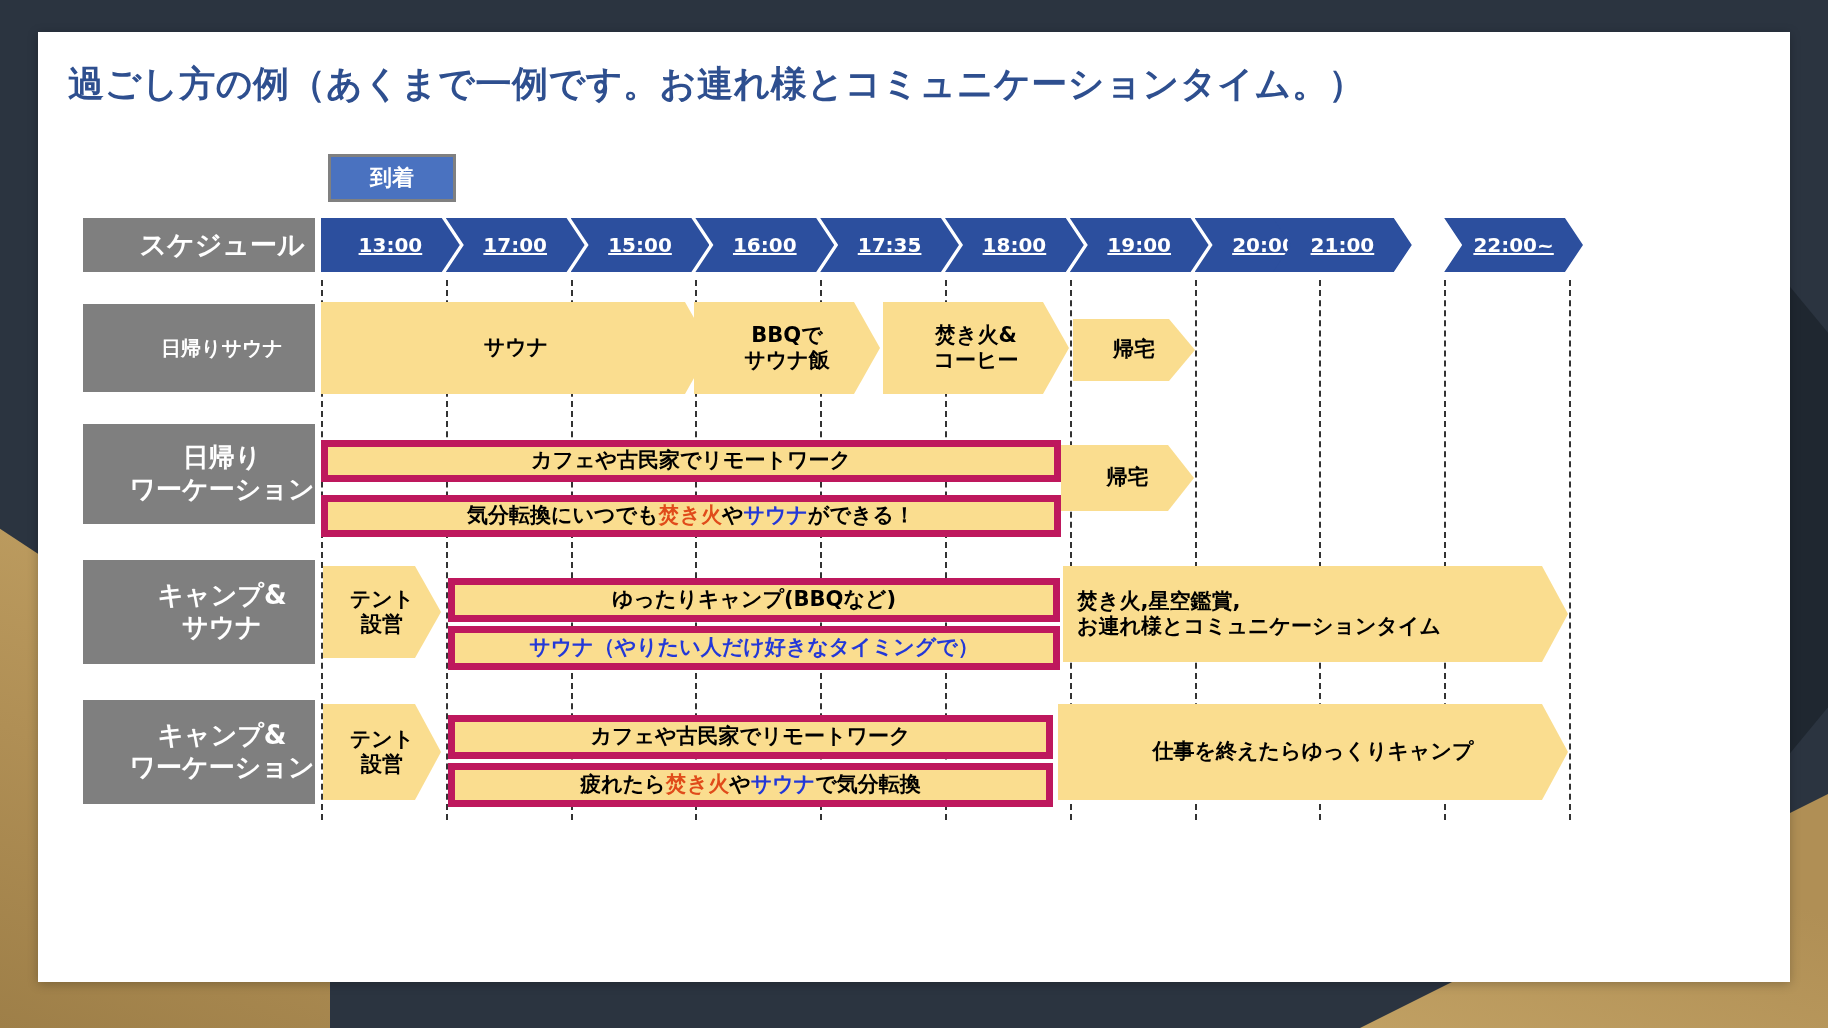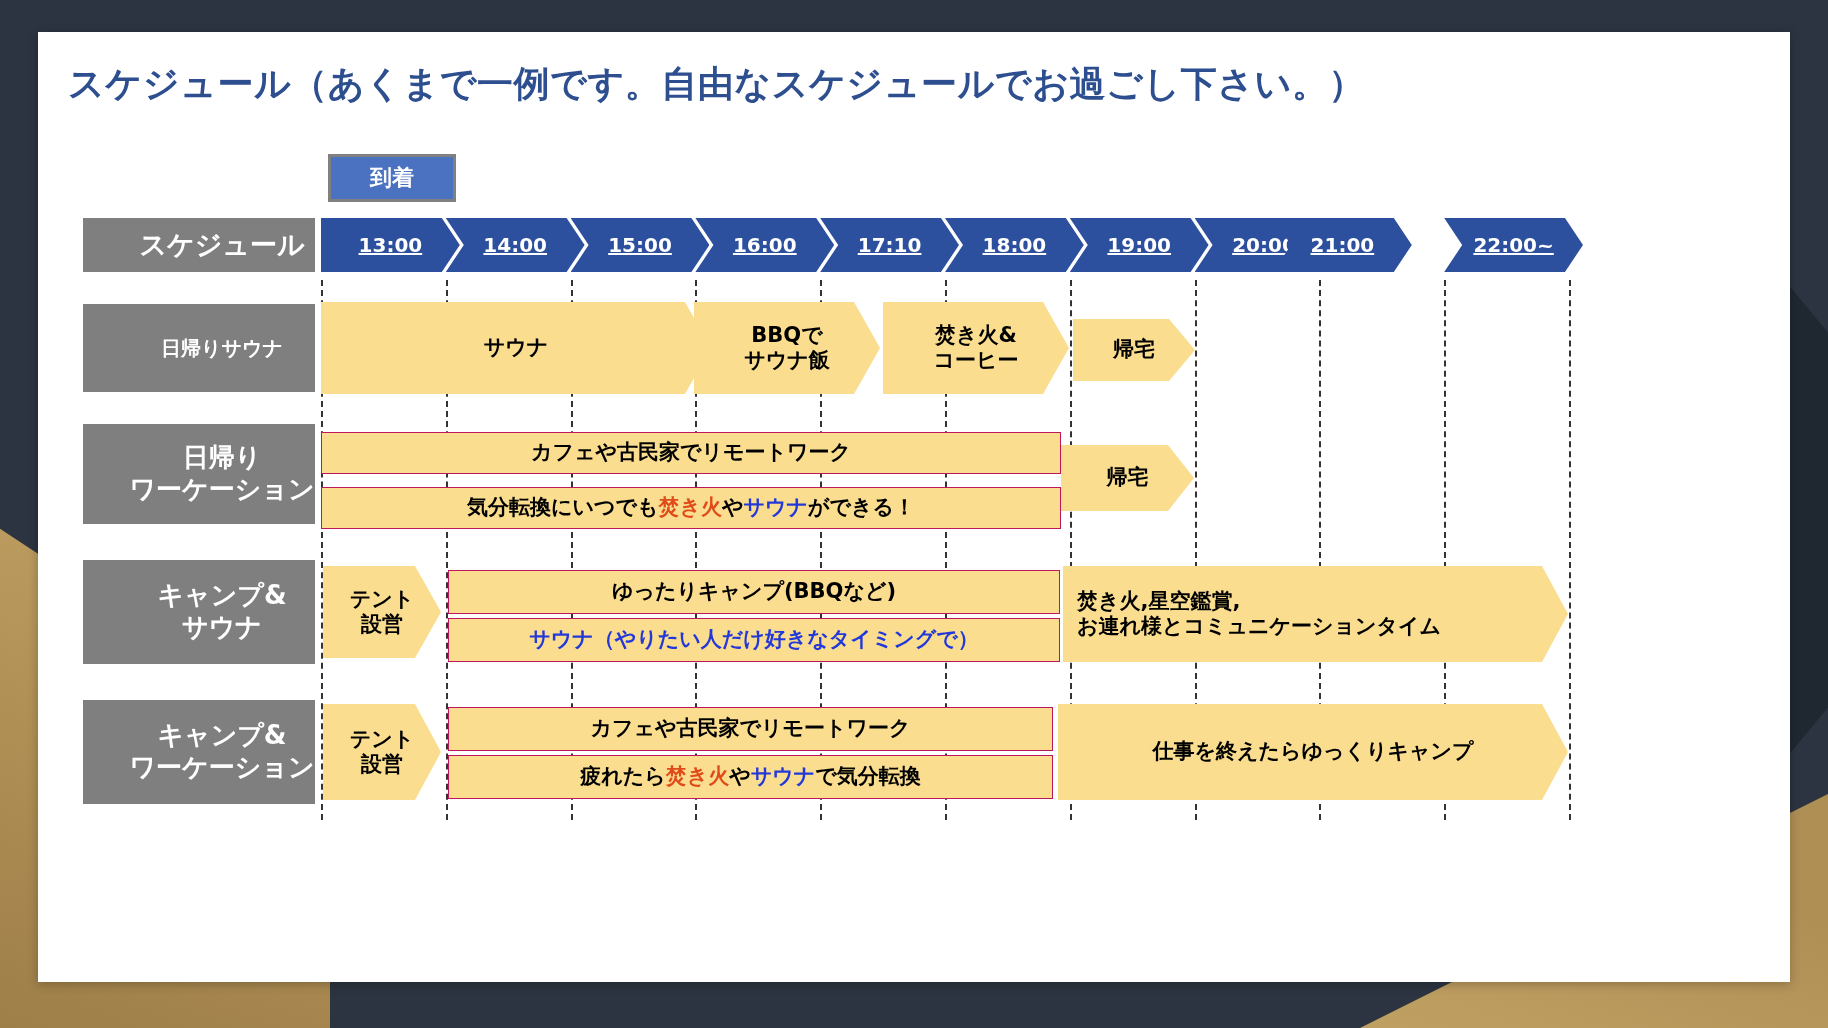--- a/index.html
+++ b/index.html
@@ -99,47 +99,47 @@
     background:#fadd8f;
     clip-path: polygon(0 0, calc(100% - 26px) 0, 100% 50%, calc(100% - 26px) 100%, 0 100%);
     box-shadow: none;
   }
   .act.arrow::after{
     content:""; position:absolute; inset:0;
     clip-path: polygon(0 0, calc(100% - 26px) 0, 100% 50%, calc(100% - 26px) 100%, 0 100%);
     border:0;
   }
   .act .txt { position:relative; z-index:2; padding:0 6px; }
-  .act.box { border:1px solid #be185d; }
+  .act.box { border:7px solid #be185d;margin-top:8px; }
   .red  { color:#e04b1a; }
   .blue { color:#2338d8; }
   .leftpad { justify-content:flex-start; padding-left:8px; text-align:left; }
 </style>
 </head>
 <body>
 
 <div id="bg-dark"></div>
 <div id="bg-gold-wedge"></div>
 <div id="bg-gold-wedge-right"></div>
 <div id="bg-dark-right"></div>
 
 <div id="slide">
 
-  <div id="title">スケジュール（あくまで一例です。自由なスケジュールでお過ごし下さい。）</div>
+  <div id="title">過ごし方の例（あくまで一例です。お連れ様とコミュニケーションタイム。）</div>
 
   <div id="arrival">到着</div>
 
   <div class="rowlabel" style="top:186px;height:54px;font-size:27px;">スケジュール</div>
 
   <div id="timeline">
       <div class="tchev first" style="left: 0px; width: 138.8px;">13:00</div>
-      <div class="tchev" style="left: 124.8px; width: 138.8px;">14:00</div>
+      <div class="tchev" style="left: 124.8px; width: 138.8px;">17:00</div>
       <div class="tchev" style="left: 249.6px; width: 138.8px;">15:00</div>
       <div class="tchev" style="left: 374.4px; width: 138.8px;">16:00</div>
-      <div class="tchev" style="left: 499.2px; width: 138.8px;">17:10</div>
+      <div class="tchev" style="left: 499.2px; width: 138.8px;">17:35</div>
       <div class="tchev" style="left: 624px; width: 138.8px;">18:00</div>
       <div class="tchev" style="left: 748.8px; width: 138.8px;">19:00</div>
       <div class="tchev" style="left: 873.6px; width: 138.8px;">20:00</div>
       <div class="tchev" style="left: 952px; width: 138.8px;">21:00</div>
       <div class="tchev" style="left: 1123.2px; width: 138.8px;">22:00~</div>
     </div>
 
   <div id="gridlines">
       <div class="vline" style="left: 283px;"></div>
       <div class="vline" style="left: 407.8px;"></div>

